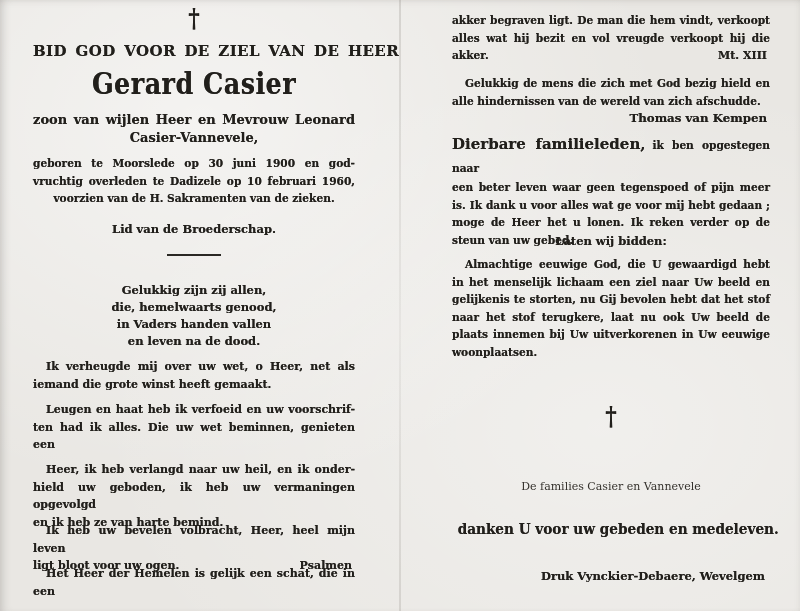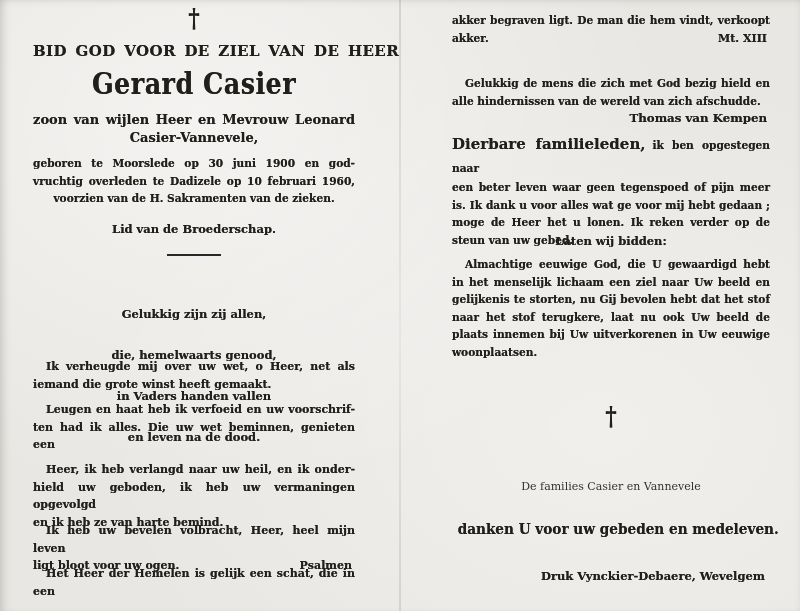--- a/index.html
+++ b/index.html
@@ -32,21 +32,21 @@
   .page { position: absolute; top: 0; height: 611px; }
   .page-left  { left: 33px;  width: 322px; }
   .page-right { left: 452px; width: 318px; }
 
   .blk { position: absolute; left: 0; right: 0; }
 
   
   .ln { line-height: 17.5px; text-align: justify; text-align-last: justify; white-space: normal; }
   .ln-last { text-align-last: left; }
   .last-center .ln-last { text-align: center; text-align-last: center; }
-  .all-center .ln, .all-center .ln-last { text-align: center; text-align-last: center; margin-top: 24px; }
+  .all-center .ln, .all-center .ln-last { text-align: center; text-align-last: center; }
   .force-just .ln-last { text-align-last: justify; }
   .indent .ln:first-child { text-indent: 13px; }
 
   .body-txt  { font-size: 11px; }
   .body-txt-r{ font-size: 10.6px; }
 
   .cross { text-align: center; font-size: 22px; line-height: 28px; transform: scaleY(1.15); }
 
   .invocation {
     font-size: 15px; line-height: 18px; text-align: center;
@@ -146,20 +146,21 @@
     <div class="blk body-txt indent force-just" style="top:565px">
         <div class="ln ln-last">Het Heer der Hemelen is gelijk een schat, die in een</div>
       </div>
   </section>
 
   <section class="page page-right">
 
     <div class="blk" style="top:12px">
       <div class="body-txt-r">
           <div class="ln">akker begraven ligt. De man die hem vindt, verkoopt</div>
+          <div class="ln">alles wat hij bezit en vol vreugde verkoopt hij die</div>
           <div class="ln ln-last">akker.</div>
         </div>
       <div class="attrib">Mt. XIII</div>
     </div>
 
     <div class="blk" style="top:75px">
       <div class="body-txt-r indent">
           <div class="ln">Gelukkig de mens die zich met God bezig hield en</div>
           <div class="ln ln-last">alle hindernissen van de wereld van zich afschudde.</div>
         </div>

